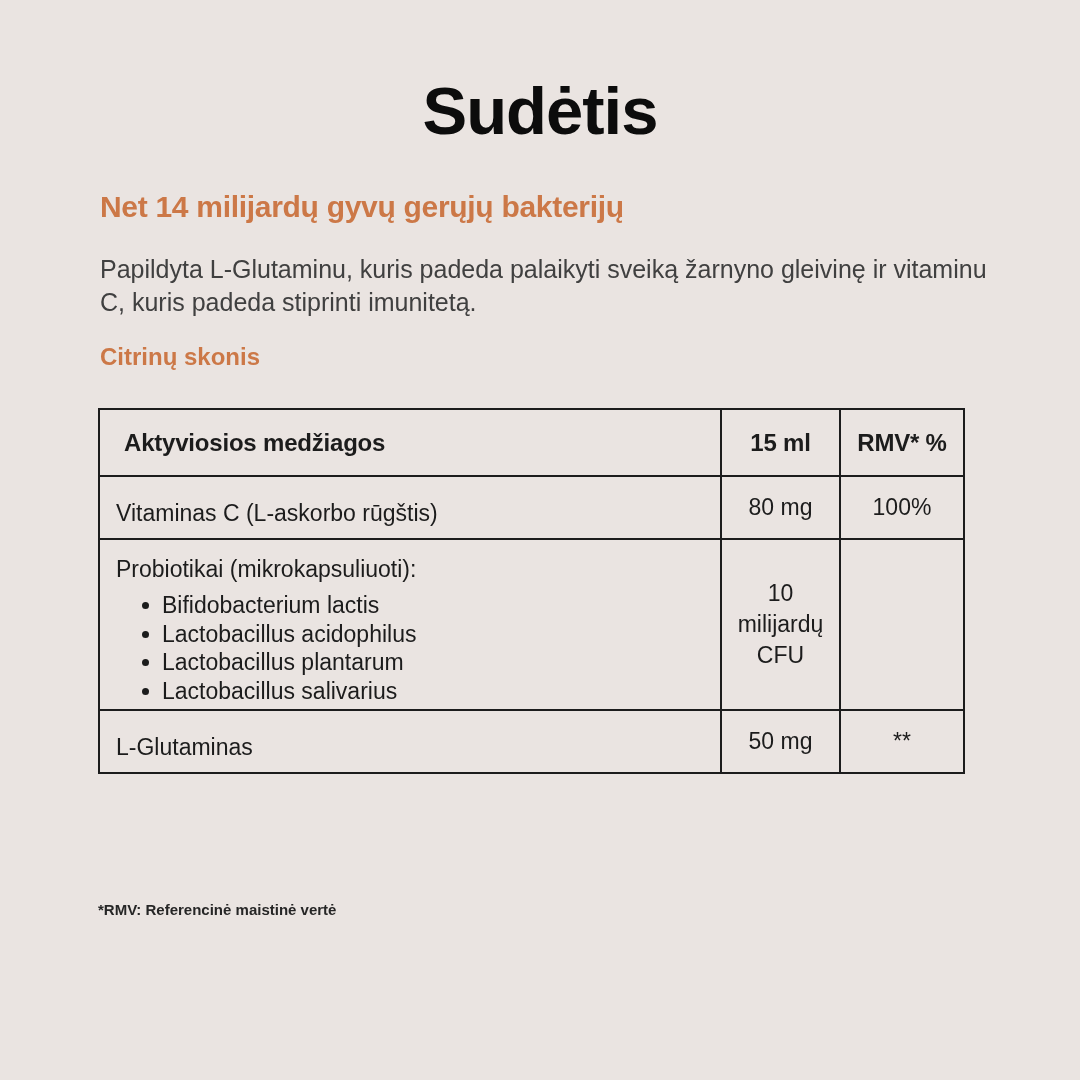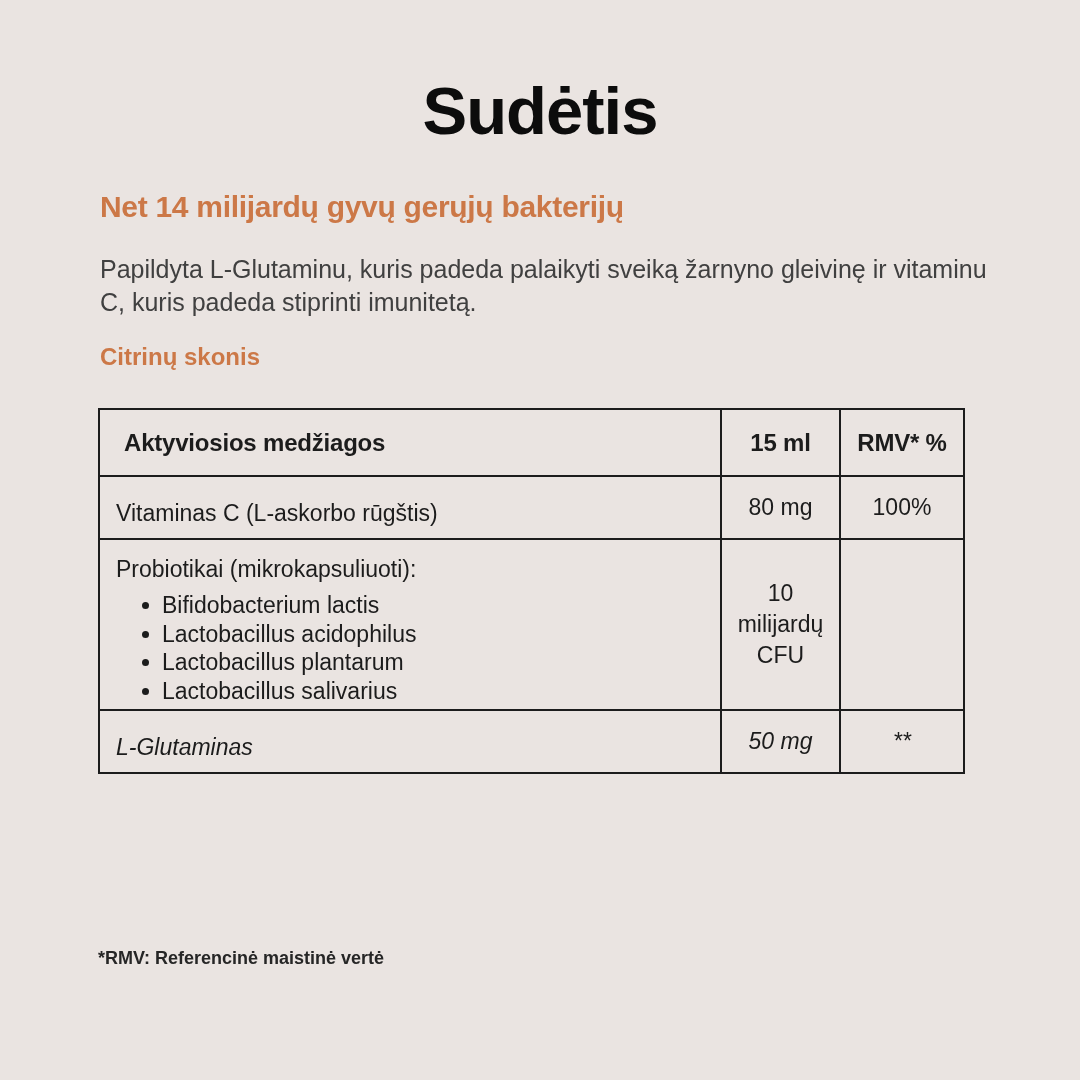--- a/index.html
+++ b/index.html
@@ -69,21 +69,21 @@
   }
   tr.head-row th.name-col { text-align: left; padding-left: 24px; }
   tr.head-row th.num-col  { text-align: center; }
 
   td { font-size: 23px; }
   td.name-cell { text-align: left; padding: 12px 10px 0 16px; }
   td.num-cell  { text-align: center; line-height: 31px; padding: 15px 4px; }
 
   tr.row-vitc { height: 62px; }
   tr.row-prob { height: 171px; }
-  tr.row-glut { height: 56px; font-style: italic; }
+  tr.row-glut { height: 56px; }
 
   .prob-title { display: block; margin-bottom: 8px; }
   ul.prob-list {
     list-style: none;
     margin: 2px 0 0 0;
     padding: 0;
   }
   ul.prob-list li {
     position: relative;
     padding-left: 46px;
@@ -93,22 +93,22 @@
     content: "";
     position: absolute;
     left: 26px; top: 11px;
     width: 7px; height: 7px;
     border-radius: 50%;
     background: #1c1c1c;
   }
 
   .footnotes {
     position: absolute;
-    top: 945px; left: 98px; width: 880px;
-    font-size: 18px;
+    top: 897px; left: 98px; width: 880px;
+    font-size: 15px;
     font-weight: 700;
     color: #262626;
   }
   .footnote-line { display: block; line-height: 26px; }
   .footnote-line + .footnote-line { margin-top: 12px; }
 </style>
 </head>
 <body>
 
 <h1 class="page-title">Sudėtis</h1>

